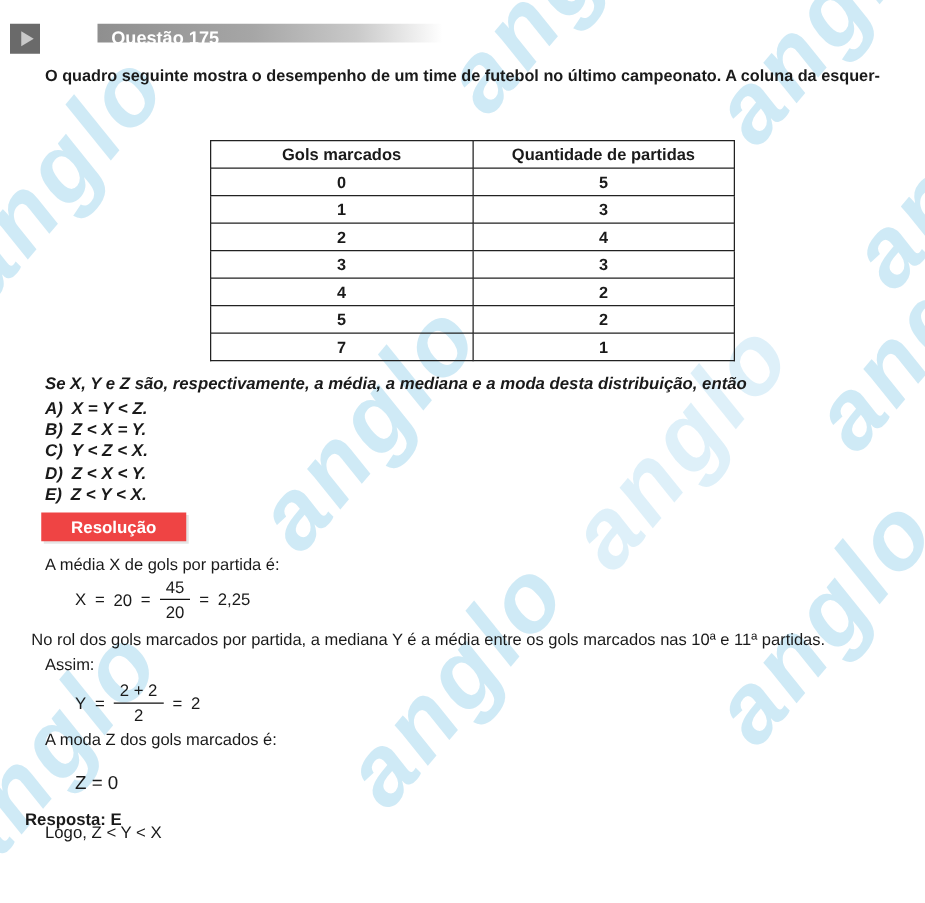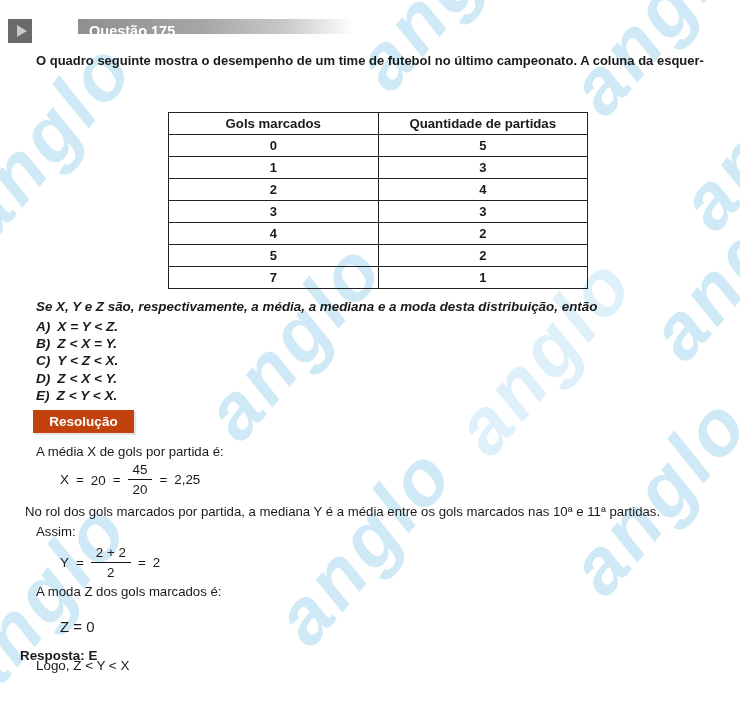--- a/index.html
+++ b/index.html
@@ -30,21 +30,21 @@
   
   .goals-table{left:168px;top:112px;width:420px;border-collapse:collapse;table-layout:fixed;
     font-weight:bold;font-size:13px;}
   .goals-table th,.goals-table td{border:1px solid #222222;height:21px;text-align:center;padding:0;}
   .goals-table th{font-size:13.2px;}
   
   .question-line{left:36px;top:299px;font-style:italic;font-weight:bold;font-size:13.4px;white-space:nowrap;}
   .options{left:36px;top:318px;font-style:italic;font-weight:bold;font-size:13.6px;line-height:17.2px;}
   .option{display:flex;gap:7px;}
   
-  .res-badge{left:33px;top:410px;width:101px;height:23px;background:#c2410c;color:#ffffff;
+  .res-badge{left:33px;top:410px;width:116px;height:23px;background:#ef4444;color:#ffffff;
     font-weight:bold;font-size:13.5px;display:flex;align-items:center;justify-content:center;
     box-shadow:2px 2px 0 rgba(0,0,0,0.10);}
   .res-text{font-size:13.2px;}
   .t-mean{left:36px;top:444px;}
   .formula{display:flex;align-items:center;gap:7px;font-size:13.4px;}
   .f-x{left:60px;top:462px;}
   .t-median{left:25px;top:504px;white-space:nowrap;}
   .t-assim{left:36px;top:524px;}
   .f-y{left:60px;top:545px;}
   .t-mode{left:36px;top:584px;}

